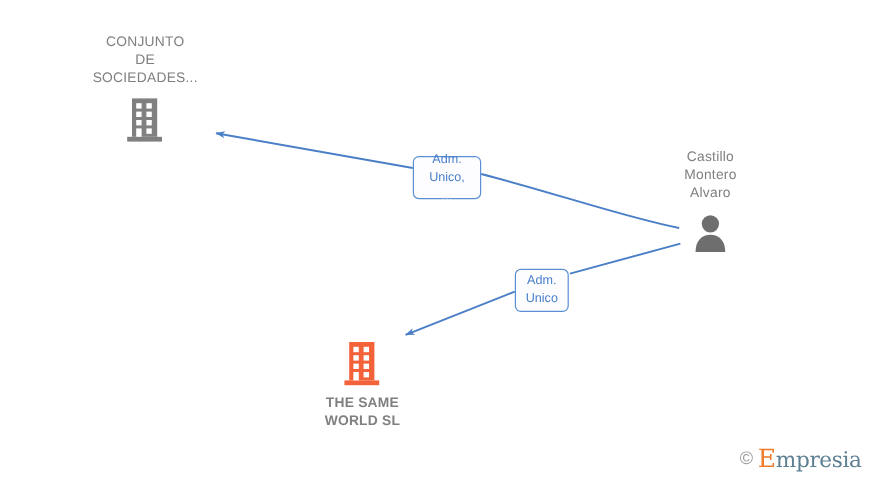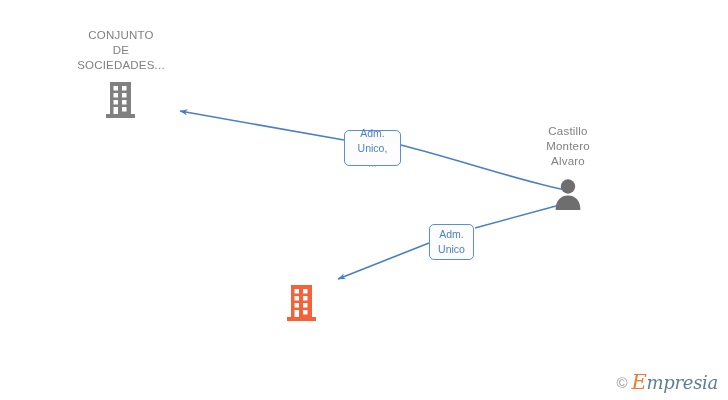--- a/index.html
+++ b/index.html
@@ -43,21 +43,21 @@
 
   
   #node-conjunto { left: 41px; top: 28px; }
   #node-conjunto .node-icon { margin-top: 7px; }
 
   
   #node-tsw { left: 222px; top: 283px; }
   #node-tsw .node-label { margin-top: 6px; }
 
   
-  #node-person { left: 488px; top: 124px; }
+  #node-person { left: 512px; top: 124px; }
   #node-person .node-icon { margin-top: 8px; }
 
   .node-icon { line-height: 0; }
 
   
   .edge-label {
     position: absolute;
     box-sizing: border-box;
     border: 1px solid #5b8fd4;
     border-radius: 5px;
@@ -86,21 +86,20 @@
     align-items: center;
     gap: 4px;
   }
   #watermark .copy {
     font-size: 15px;
     color: #9a9a9a;
     line-height: 1;
   }
   #watermark .brand {
     font-family: "DejaVu Serif", serif;
-    font-style: italic;
     font-size: 18px;
     line-height: 1;
     color: #5d7f93;
     letter-spacing: -.3px;
   }
   #watermark .brand .e {
     color: #f07c2e;
     font-size: 21px;
   }
 </style>
@@ -153,20 +152,22 @@
         <rect x="9.5" y="6" width="4.5" height="4.5" fill="#ffffff"></rect>
         <rect x="18" y="6" width="4.5" height="4.5" fill="#ffffff"></rect>
         <rect x="9.5" y="13" width="4.5" height="4.5" fill="#ffffff"></rect>
         <rect x="18" y="13" width="4.5" height="4.5" fill="#ffffff"></rect>
         <rect x="9.5" y="20" width="4.5" height="4.5" fill="#ffffff"></rect>
         <rect x="18" y="20" width="4.5" height="4.5" fill="#ffffff"></rect>
         <rect x="9.5" y="27" width="4.5" height="7" fill="#ffffff"></rect>
         <rect x="18" y="27" width="4.5" height="4.5" fill="#ffffff"></rect>
       </svg>
     </div>
+    <div class="node-label bold">THE SAME
+WORLD  SL</div>
   </div>
 
   <div class="node" id="node-person">
     <div class="node-label">Castillo
 Montero
 Alvaro</div>
     <div class="node-icon">
       <svg width="34" height="34" viewBox="0 0 34 34" xmlns="http://www.w3.org/2000/svg">
         <circle cx="17" cy="9.5" r="7.2" fill="#6e6e6e"></circle>
         <path d="M 4.6,33 C 4.6,23.2 10.2,18.6 17,18.6 C 23.8,18.6 29.4,23.2 29.4,33 Z" fill="#6e6e6e"></path>

